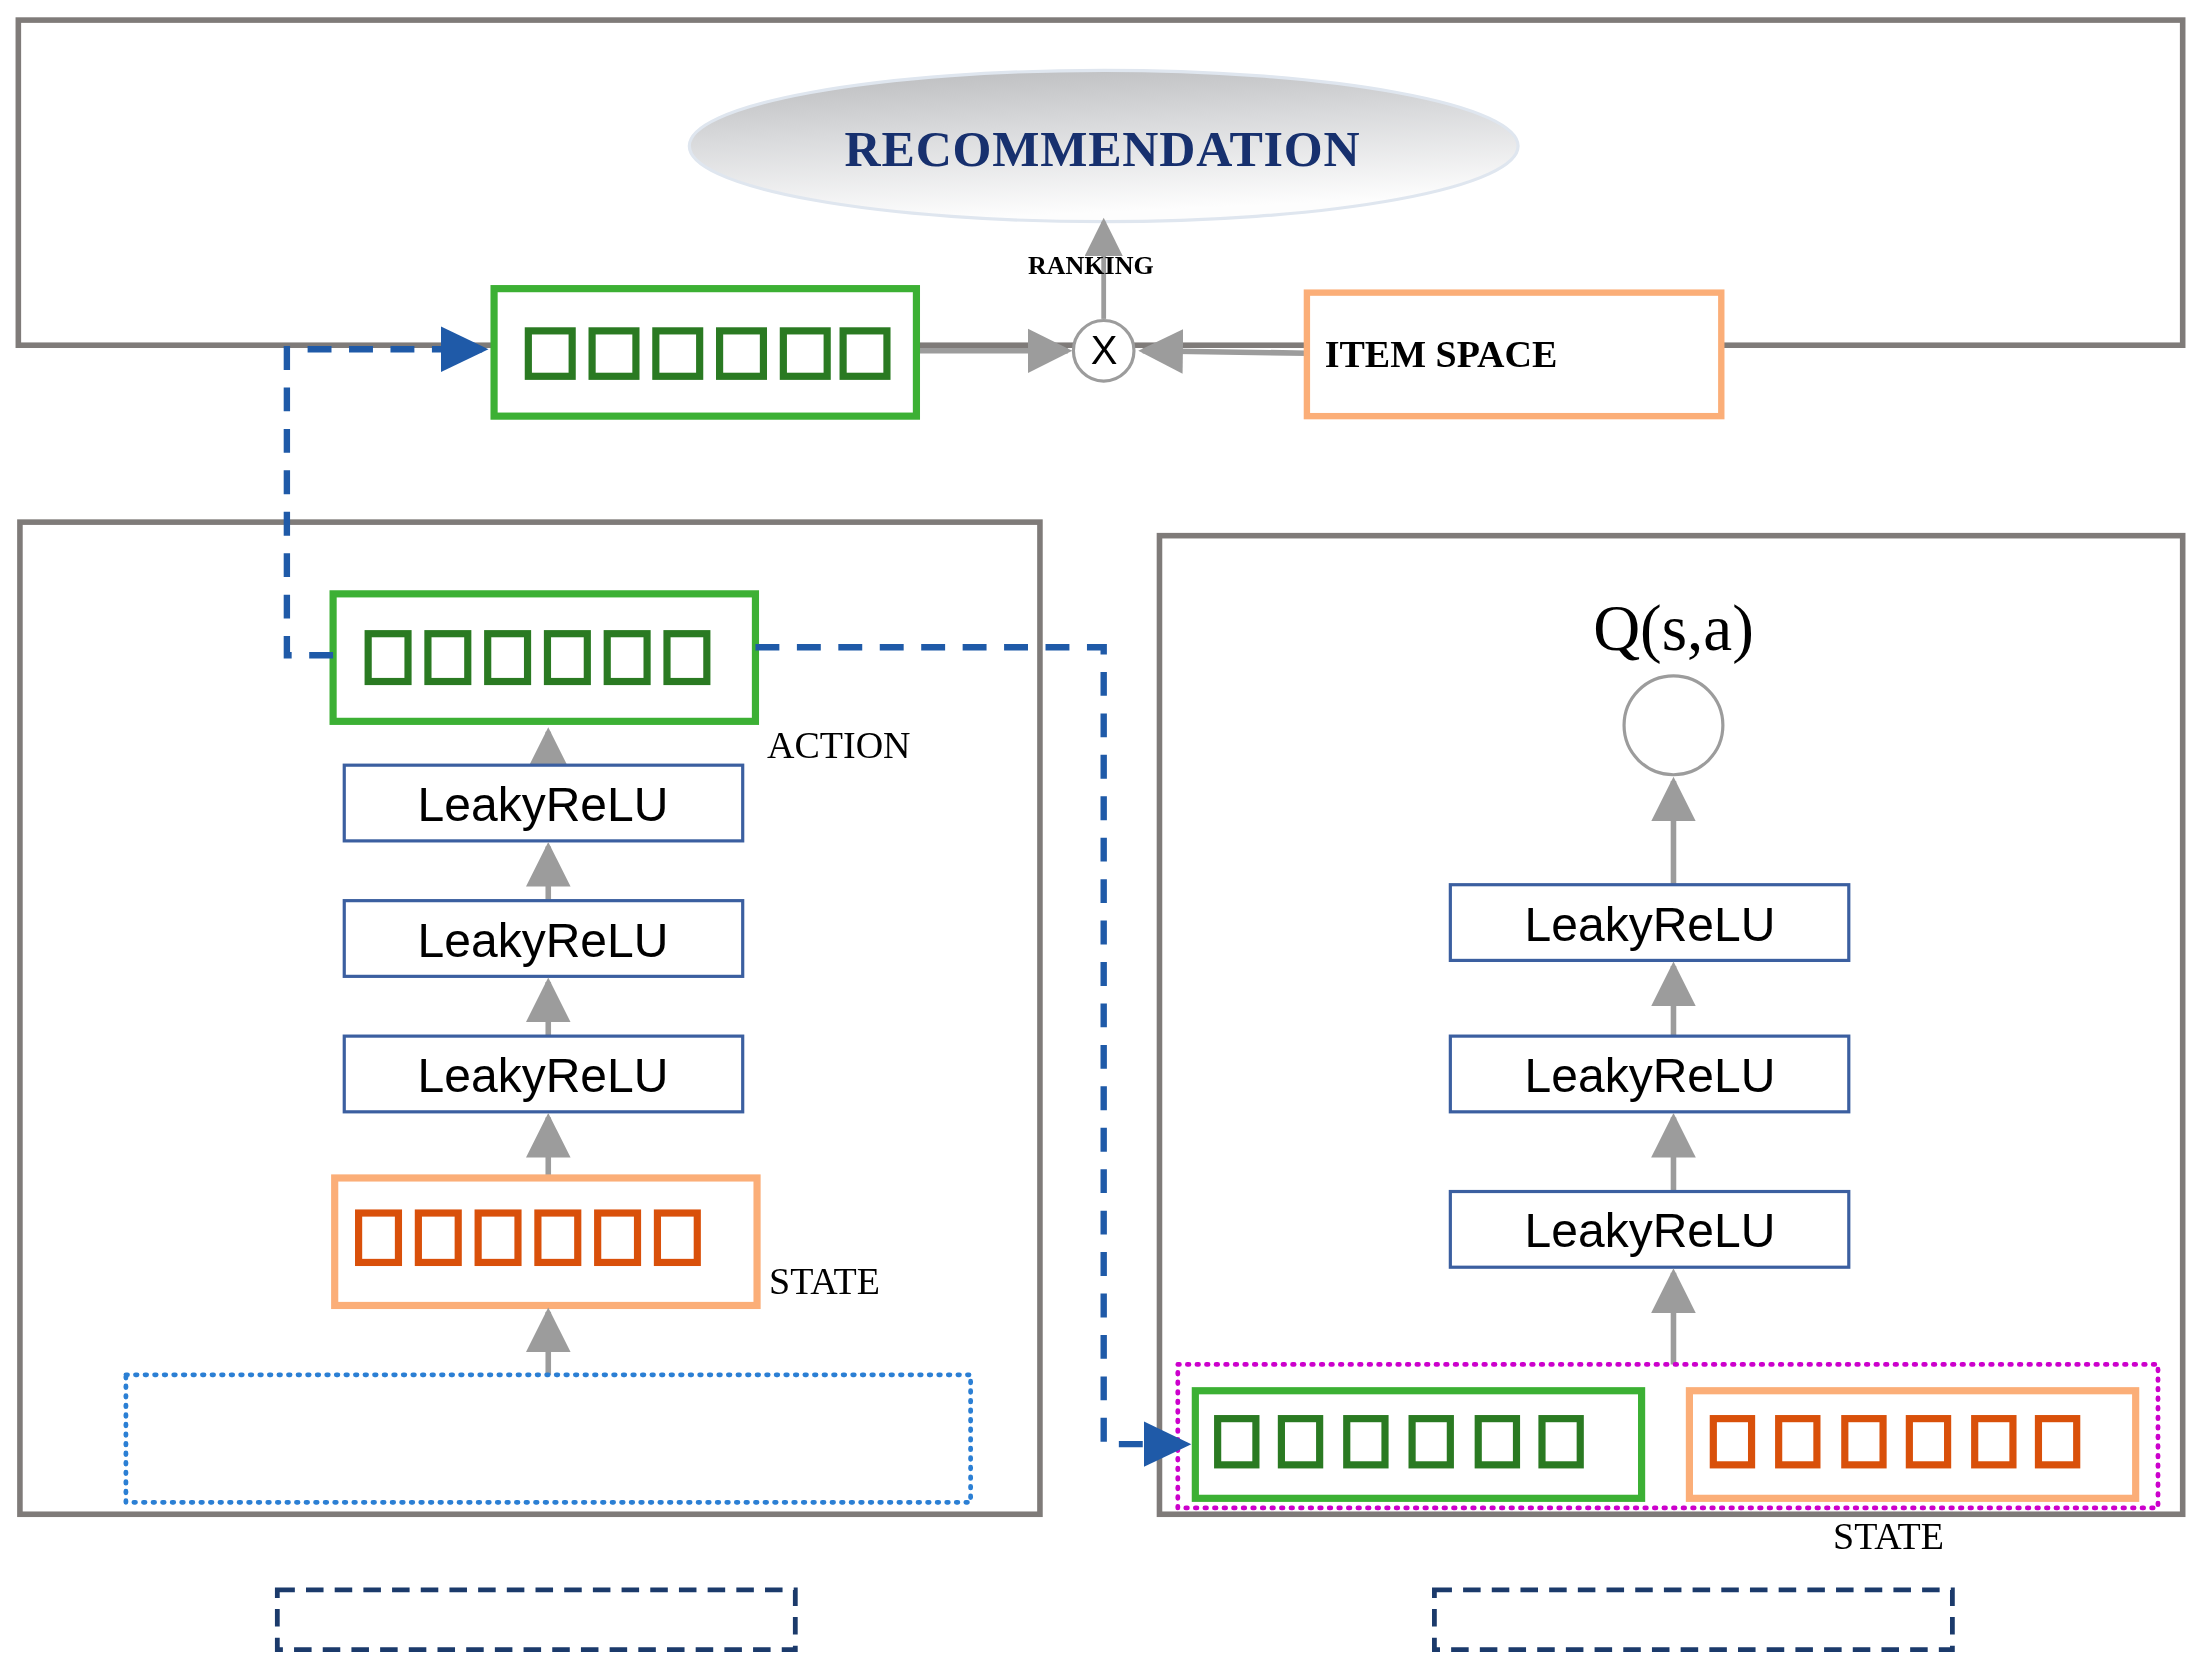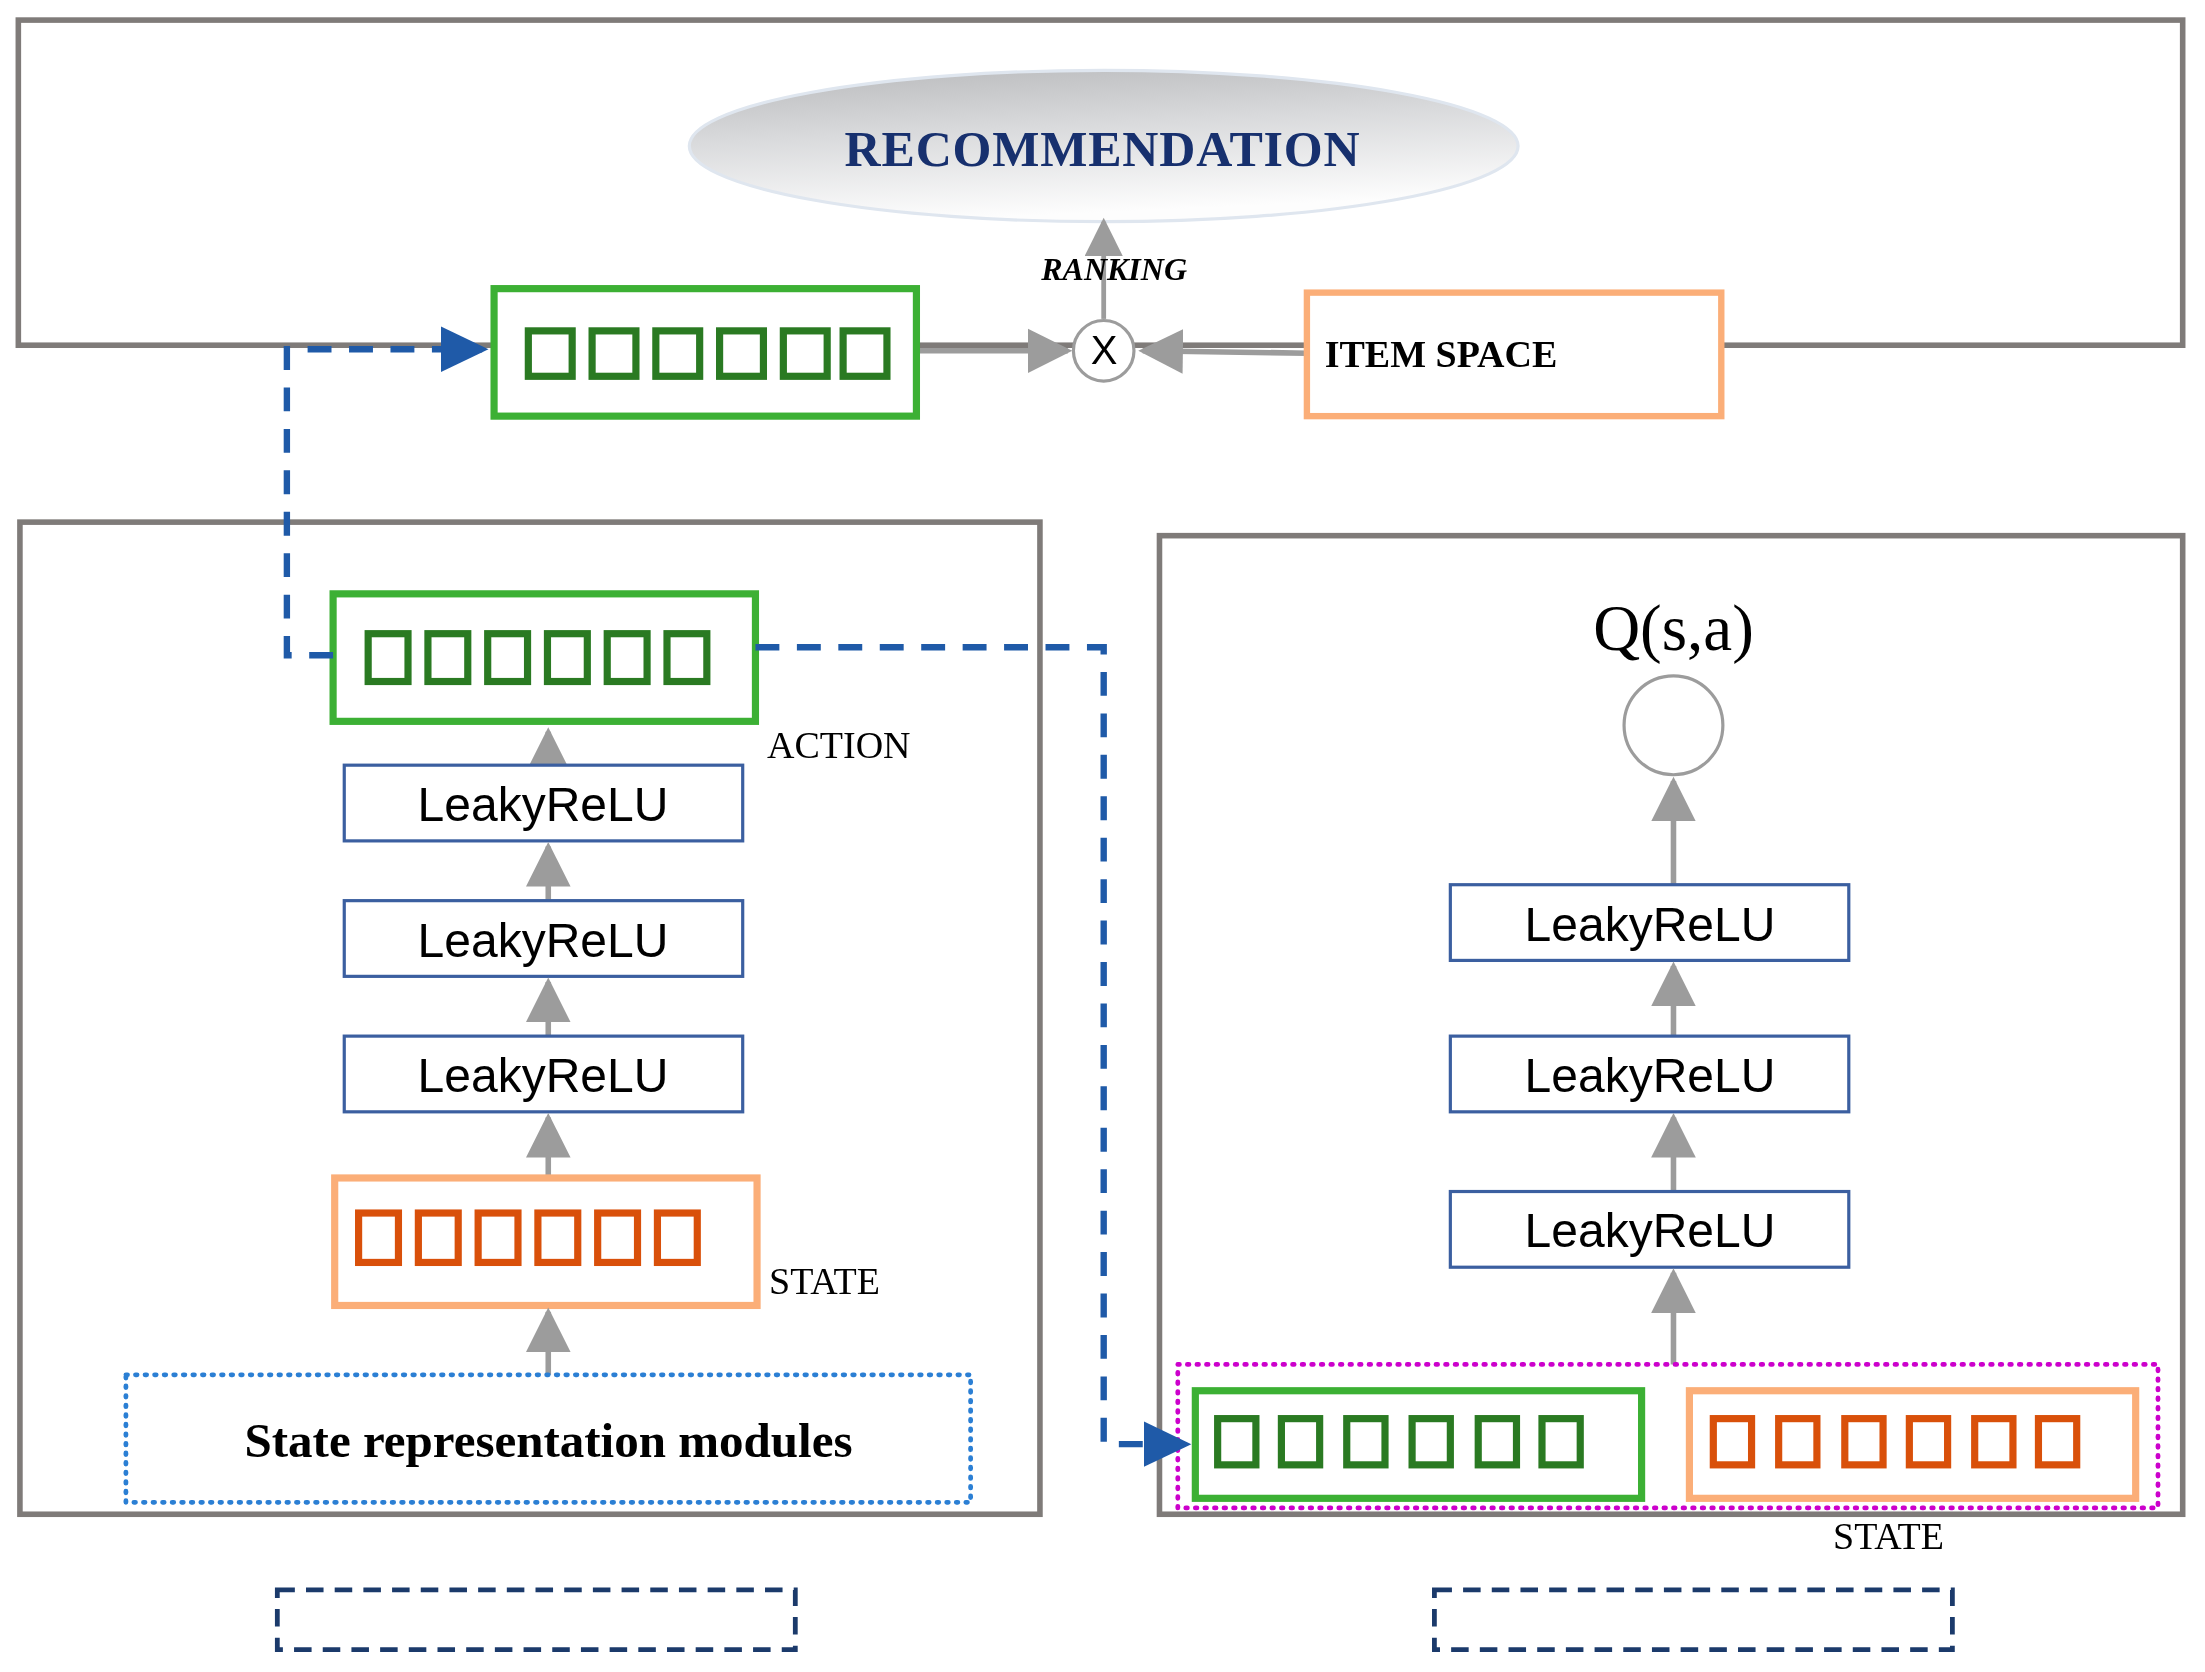--- a/index.html
+++ b/index.html
@@ -126,35 +126,34 @@
     <path d="M 418 822 L 360 822 L 360 438 L 605 438" fill="none" stroke="#1f5aa8" stroke-width="8" stroke-dasharray="30 22" marker-end="url(#blueArrow)"></path>
 
     <path d="M 948 812 L 1385 812 L 1385 1812 L 1487 1812" fill="none" stroke="#1f5aa8" stroke-width="8" stroke-dasharray="30 22" marker-end="url(#blueArrow)"></path>
 
     <rect x="348" y="1995" width="650" height="75" fill="#ffffff" stroke="#1b3a6b" stroke-width="6" stroke-dasharray="22 14"></rect>
     <rect x="1800" y="1995" width="650" height="75" fill="#ffffff" stroke="#1b3a6b" stroke-width="6" stroke-dasharray="22 14"></rect>
   </svg>
 
   <div class="lbl serif" style="left:0;top:120px;width:2205px;text-align:center;font-size:50px;font-weight:bold;color:#17306e;letter-spacing:0.8px;">RECOMMENDATION</div>
 
-  <div class="lbl serif" style="left:1028px;top:251px;width:159px;text-align:right;font-size:32px;font-weight:bold;color:#000;font-style:italic;">RANKING</div>
+  <div class="lbl serif" style="left:1028px;top:251px;width:159px;text-align:left;font-size:26px;font-weight:bold;color:#000;">RANKING</div>
 
   <div class="lbl sans" style="left:1072px;top:328px;width:64px;text-align:center;font-size:40px;color:#000;">X</div>
 
   <div class="lbl serif" style="left:1234px;top:332px;width:414px;text-align:center;font-size:38px;font-weight:bold;color:#000;">ITEM SPACE</div>
 
   <div class="lbl serif" style="left:767px;top:681px;font-size:38px;color:#000;margin-top:42px;">ACTION</div>
 
   <div class="lbl sans" style="left:344px;top:777px;width:398px;text-align:center;font-size:48px;color:#000;">LeakyReLU</div>
   <div class="lbl sans" style="left:344px;top:913px;width:398px;text-align:center;font-size:48px;color:#000;">LeakyReLU</div>
   <div class="lbl sans" style="left:344px;top:1048px;width:398px;text-align:center;font-size:48px;color:#000;">LeakyReLU</div>
 
   <div class="lbl serif" style="left:769px;top:1259px;font-size:38px;color:#000;">STATE</div>
 
-  <div class="lbl serif" style="left:126px;top:1412px;width:845px;text-align:center;font-size:49px;font-weight:bold;color:#000;">State representation modules</div>
 
   <div class="lbl serif" style="left:1562px;top:591px;width:223px;text-align:center;font-size:65px;color:#000;">Q(s,a)</div>
 
   <div class="lbl sans" style="left:1451px;top:897px;width:398px;text-align:center;font-size:48px;color:#000;">LeakyReLU</div>
   <div class="lbl sans" style="left:1451px;top:1048px;width:398px;text-align:center;font-size:48px;color:#000;">LeakyReLU</div>
   <div class="lbl sans" style="left:1451px;top:1203px;width:398px;text-align:center;font-size:48px;color:#000;">LeakyReLU</div>
 
   <div class="lbl serif" style="left:1833px;top:1514px;font-size:38px;color:#000;">STATE</div>
 
 

